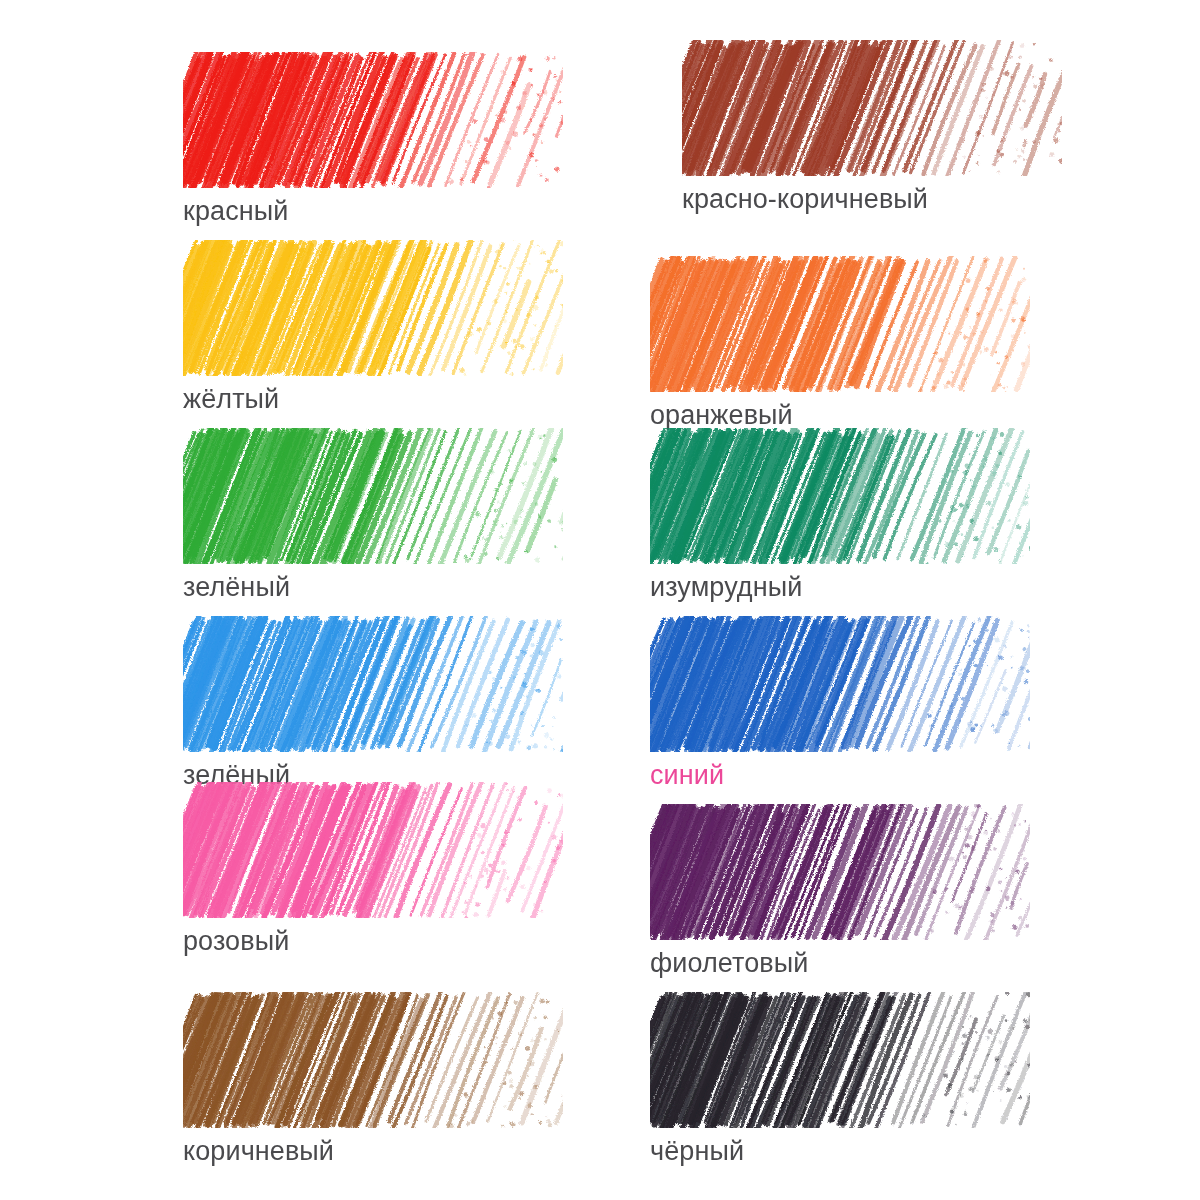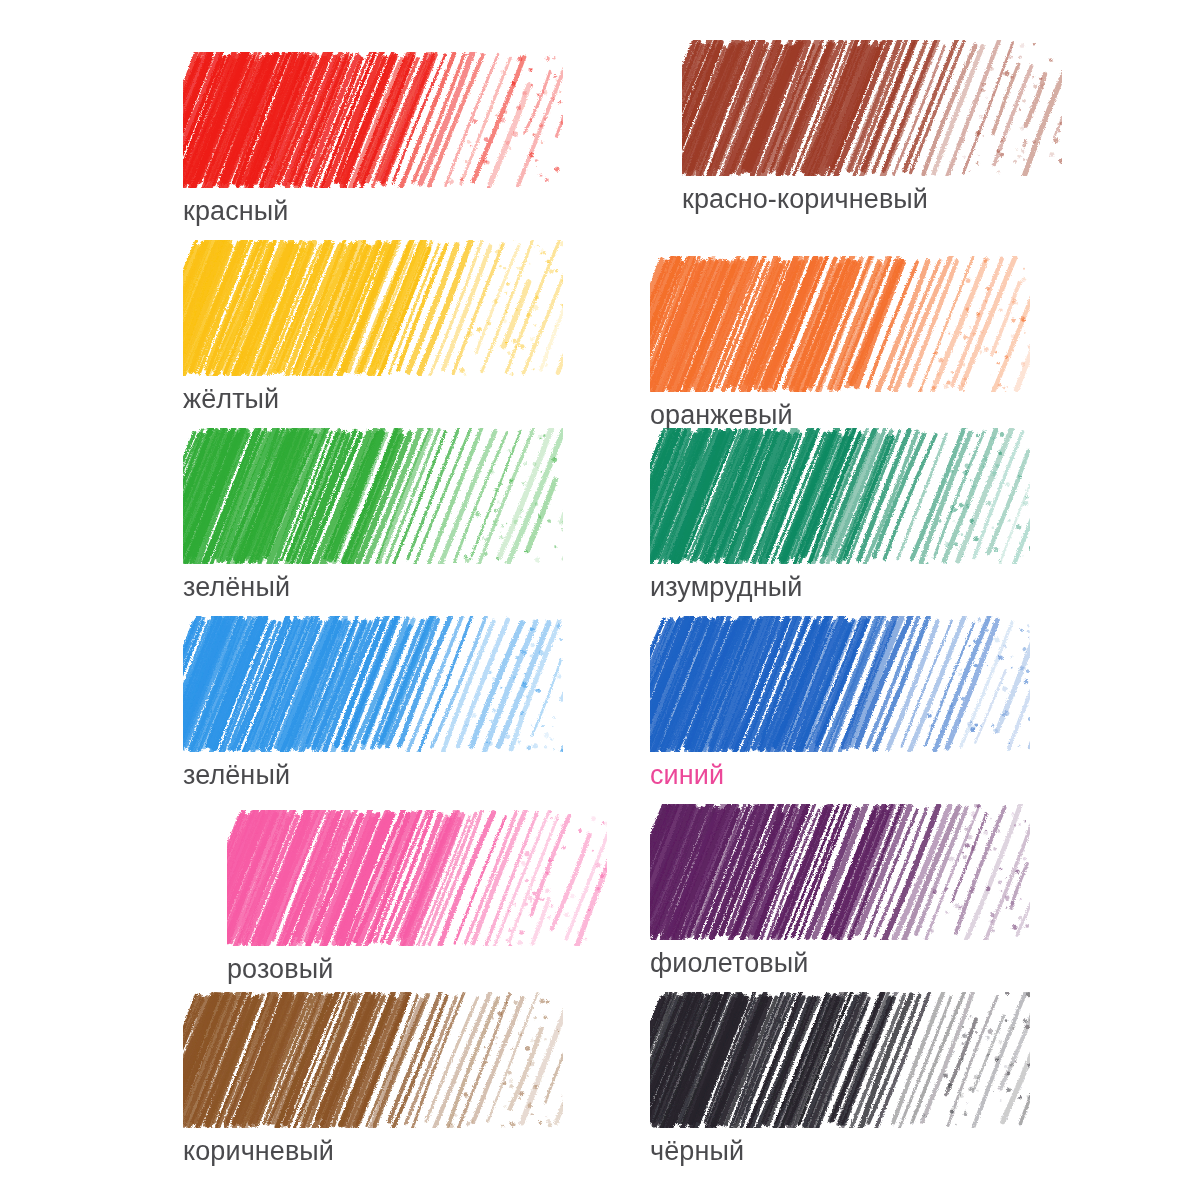--- a/index.html
+++ b/index.html
@@ -1461,21 +1461,21 @@
             <circle cx="359.2" cy="127.3" r="0.83" fill="#1e62c4" opacity="0.535"></circle>
             <circle cx="410.7" cy="50.3" r="2.15" fill="#1e62c4" opacity="0.544"></circle>
             <circle cx="378.2" cy="15.4" r="1.44" fill="#1e62c4" opacity="0.249"></circle>
             <circle cx="408.4" cy="23.4" r="1.79" fill="#1e62c4" opacity="0.384"></circle>
             <circle cx="436.9" cy="20.9" r="1.10" fill="#1e62c4" opacity="0.357"></circle>
           </g>
         </svg>
       </div>
       <div class="swatch-label" style="color: #ec4899;">синий</div>
     </div>
-    <div class="swatch-cell" style="left: 183px; top: 810px; margin-left: 44px;">
+    <div class="swatch-cell" style="left: 183px; top: 782px;">
       <div class="swatch-art">
         <svg viewBox="0 0 380 136" preserveAspectRatio="none">
           <defs>
             <filter id="grain9" x="-10%" y="-10%" width="120%" height="120%">
               <feTurbulence type="fractalNoise" baseFrequency="0.85" numOctaves="3" seed="66" result="noise"></feTurbulence>
               <feDisplacementMap in="SourceGraphic" in2="noise" scale="3.4" xChannelSelector="R" yChannelSelector="G"></feDisplacementMap>
             </filter>
           </defs>
           <g filter="url(#grain9)">
             <path d="M-39.3,136.4 Q-13.0,70.8 12.9,5.1" stroke="#f75ba5" stroke-width="3.35" stroke-linecap="round" fill="none" opacity="0.850"></path>

